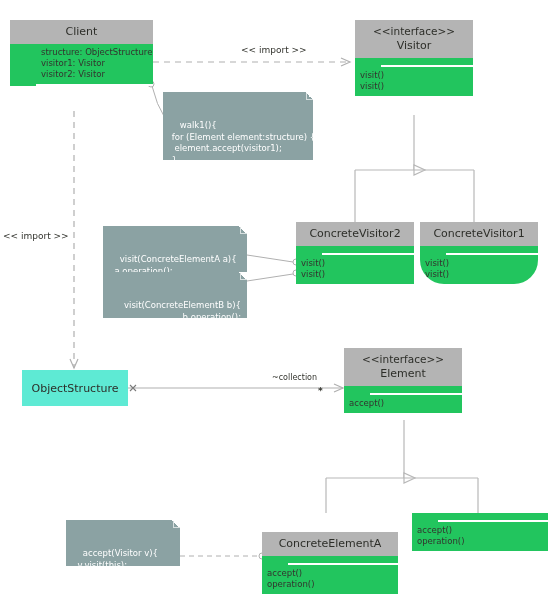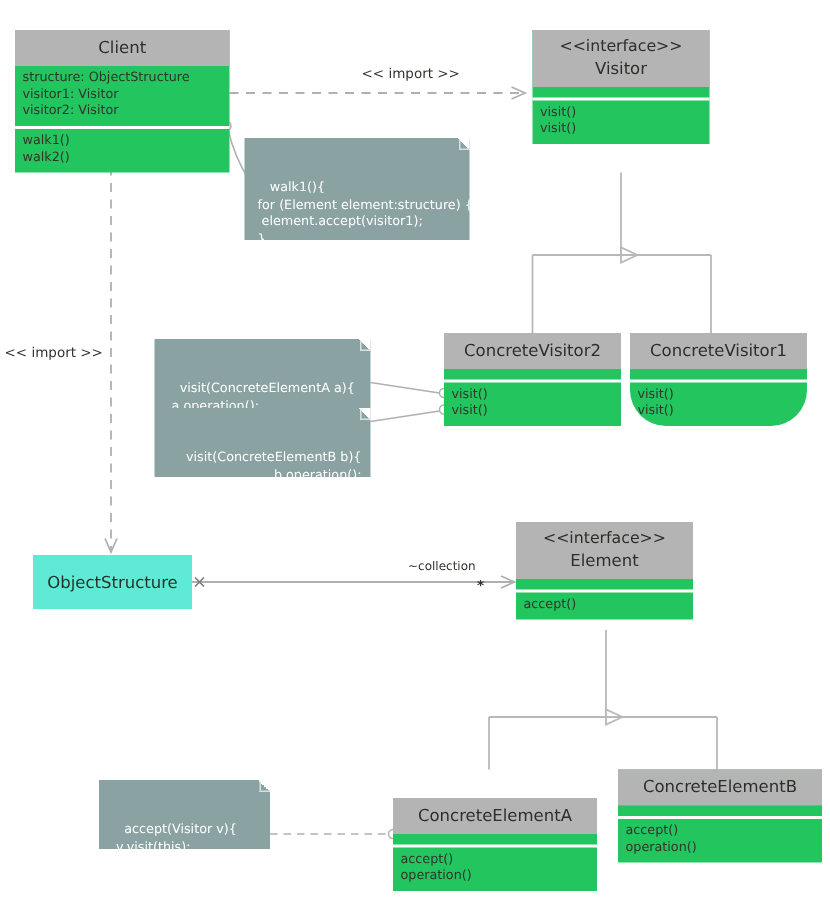--- a/index.html
+++ b/index.html
@@ -56,20 +56,21 @@
     line-height: 15px;
   }
   .uml-attrs, .uml-ops {
     padding: 3px 5px 4px 5px;
     box-sizing: border-box;
     font-size: 8.5px;
     line-height: 11px;
   }
   .uml-attrs {
     border-bottom: 2px solid #ffffff;
+    margin-left: 26px;
   }
   .uml-attrs.empty {
     padding: 0;
     height: 9px;
   }
   .uml-ops div, .uml-attrs div {
     white-space: nowrap;
   }
   
   .uml-simple {
@@ -206,24 +207,20 @@
 
   <div class="uml-class" style="left:10px; top:20px; width:143px;">
     <div class="uml-header">
       <span class="cname">Client</span>
     </div>
     <div class="uml-attrs">
       <div>structure: ObjectStructure</div>
       <div>visitor1: Visitor</div>
       <div>visitor2: Visitor</div>
     </div>
-    <div class="uml-ops">
-      <div>walk1()</div>
-      <div>walk2()</div>
-    </div>
   </div>
 
   <div class="uml-class" style="left:355px; top:20px; width:118px;">
     <div class="uml-header">
       <span class="stereo">&lt;&lt;interface&gt;&gt;</span>
       <span class="cname">Visitor</span>
     </div>
     <div class="uml-attrs empty"></div>
     <div class="uml-ops">
       <div>visit()</div>
@@ -273,23 +270,20 @@
       <span class="cname">ConcreteElementA</span>
     </div>
     <div class="uml-attrs empty"></div>
     <div class="uml-ops">
       <div>accept()</div>
       <div>operation()</div>
     </div>
   </div>
 
   <div class="uml-class" style="left:412px; top:513px; width:136px;">
-    <div class="uml-header">
-      <span class="cname">ConcreteElementB</span>
-    </div>
     <div class="uml-attrs empty"></div>
     <div class="uml-ops">
       <div>accept()</div>
       <div>operation()</div>
     </div>
   </div>
 
   <div class="uml-note" style="left:163px; top:92px; width:150px; height:68px;">
     <span class="fold"></span>
     <span>walk1(){

